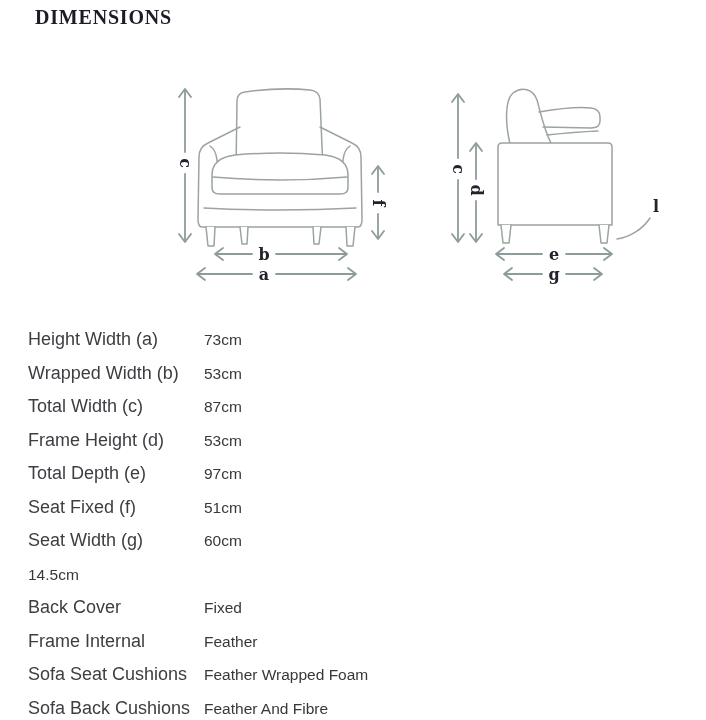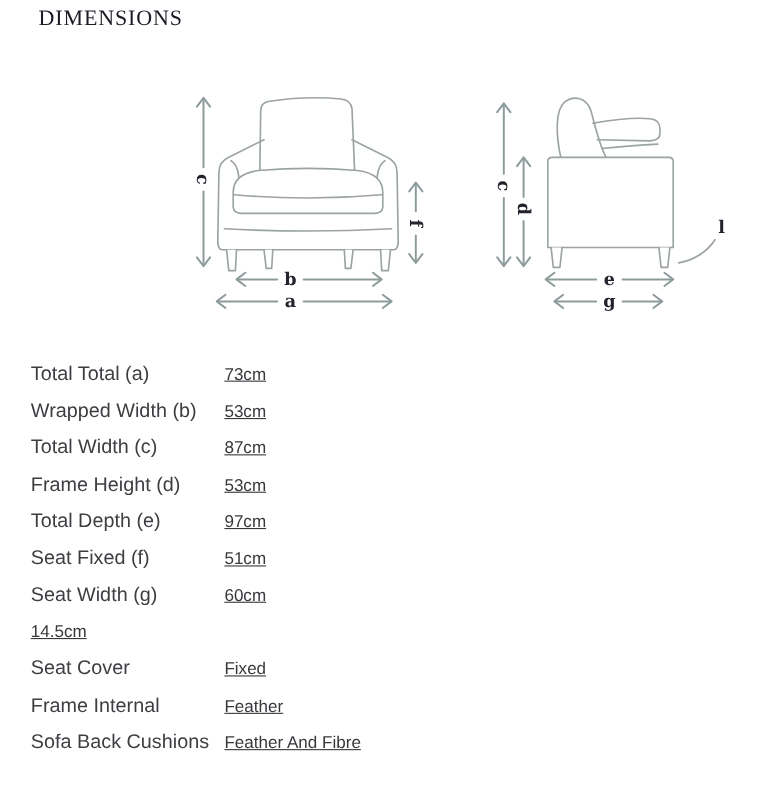--- a/index.html
+++ b/index.html
@@ -2,35 +2,35 @@
 <html><head>
 <meta charset="utf-8">
 <style>
   html,body{margin:0;padding:0;background:#ffffff;}
   .canvas{
     position:relative;width:706px;height:720px;background:#ffffff;
     overflow:hidden;font-family:"Liberation Sans",sans-serif;
   }
   .page-title{
     position:absolute;left:35px;top:6px;margin:0;
-    font-family:"Liberation Serif",serif;font-weight:400;
+    font-family:"Liberation Serif",serif;font-weight:700;
     font-size:20px;letter-spacing:0.8px;color:#1b1c26;
   }
   .diagram-svg{position:absolute;left:150px;top:80px;width:540px;height:215px;}
   .chair{stroke:#9ba49e;stroke-width:1.5;fill:none;stroke-linecap:round;stroke-linejoin:round;}
   .chair-fill{fill:#ffffff;}
   .arrow{stroke:#8d9c9b;stroke-width:1.8;fill:none;stroke-linecap:round;stroke-linejoin:round;}
   .dim-letter{
     font-family:"DejaVu Serif","Liberation Serif",serif;font-weight:700;
     font-size:16px;fill:#22232c;text-anchor:middle;
   }
   .spec-table{position:absolute;left:28px;top:323px;width:420px;}
   .spec-row{display:flex;align-items:baseline;height:33.5px;line-height:33.5px;}
   .spec-label{flex:0 0 176px;font-size:18px;color:#3d3e42;white-space:nowrap;}
-  .spec-value{font-size:15.5px;color:#37383c;white-space:nowrap;text-decoration:underline;}
+  .spec-value{font-size:15.5px;color:#37383c;white-space:nowrap;}
 </style>
 </head>
 <body>
 
 <div class="canvas">
 
   <h2 class="page-title">DIMENSIONS</h2>
 
   <svg class="diagram-svg" viewBox="0 0 540 215">
 
@@ -131,21 +131,21 @@
       <line class="arrow" x1="416" y1="194" x2="451" y2="194"></line>
       <polyline class="arrow" points="444,188 452,194 444,200"></polyline>
       <text class="dim-letter" x="404" y="194" dominant-baseline="central">g</text>
     </g>
 
     <text class="dim-letter" x="506" y="126" dominant-baseline="central">l</text>
   </svg>
 
   <div class="spec-table">
     <div class="spec-row">
-      <span class="spec-label">Total Total (a)</span>
+      <span class="spec-label">Height Width (a)</span>
       <span class="spec-value">73cm</span>
     </div>
     <div class="spec-row">
       <span class="spec-label">Wrapped Width (b)</span>
       <span class="spec-value">53cm</span>
     </div>
     <div class="spec-row">
       <span class="spec-label">Total Width (c)</span>
       <span class="spec-value">87cm</span>
     </div>
@@ -162,26 +162,30 @@
       <span class="spec-value">51cm</span>
     </div>
     <div class="spec-row">
       <span class="spec-label">Seat Width (g)</span>
       <span class="spec-value">60cm</span>
     </div>
     <div class="spec-row">
       <span class="spec-value">14.5cm</span>
     </div>
     <div class="spec-row">
-      <span class="spec-label">Seat Cover</span>
+      <span class="spec-label">Back Cover</span>
       <span class="spec-value">Fixed</span>
     </div>
     <div class="spec-row">
       <span class="spec-label">Frame Internal</span>
       <span class="spec-value">Feather</span>
+    </div>
+    <div class="spec-row">
+      <span class="spec-label">Sofa Seat Cushions</span>
+      <span class="spec-value">Feather Wrapped Foam</span>
     </div>
     <div class="spec-row">
       <span class="spec-label">Sofa Back Cushions</span>
       <span class="spec-value">Feather And Fibre</span>
     </div>
   </div>
 
 </div>
 
 </body></html>

